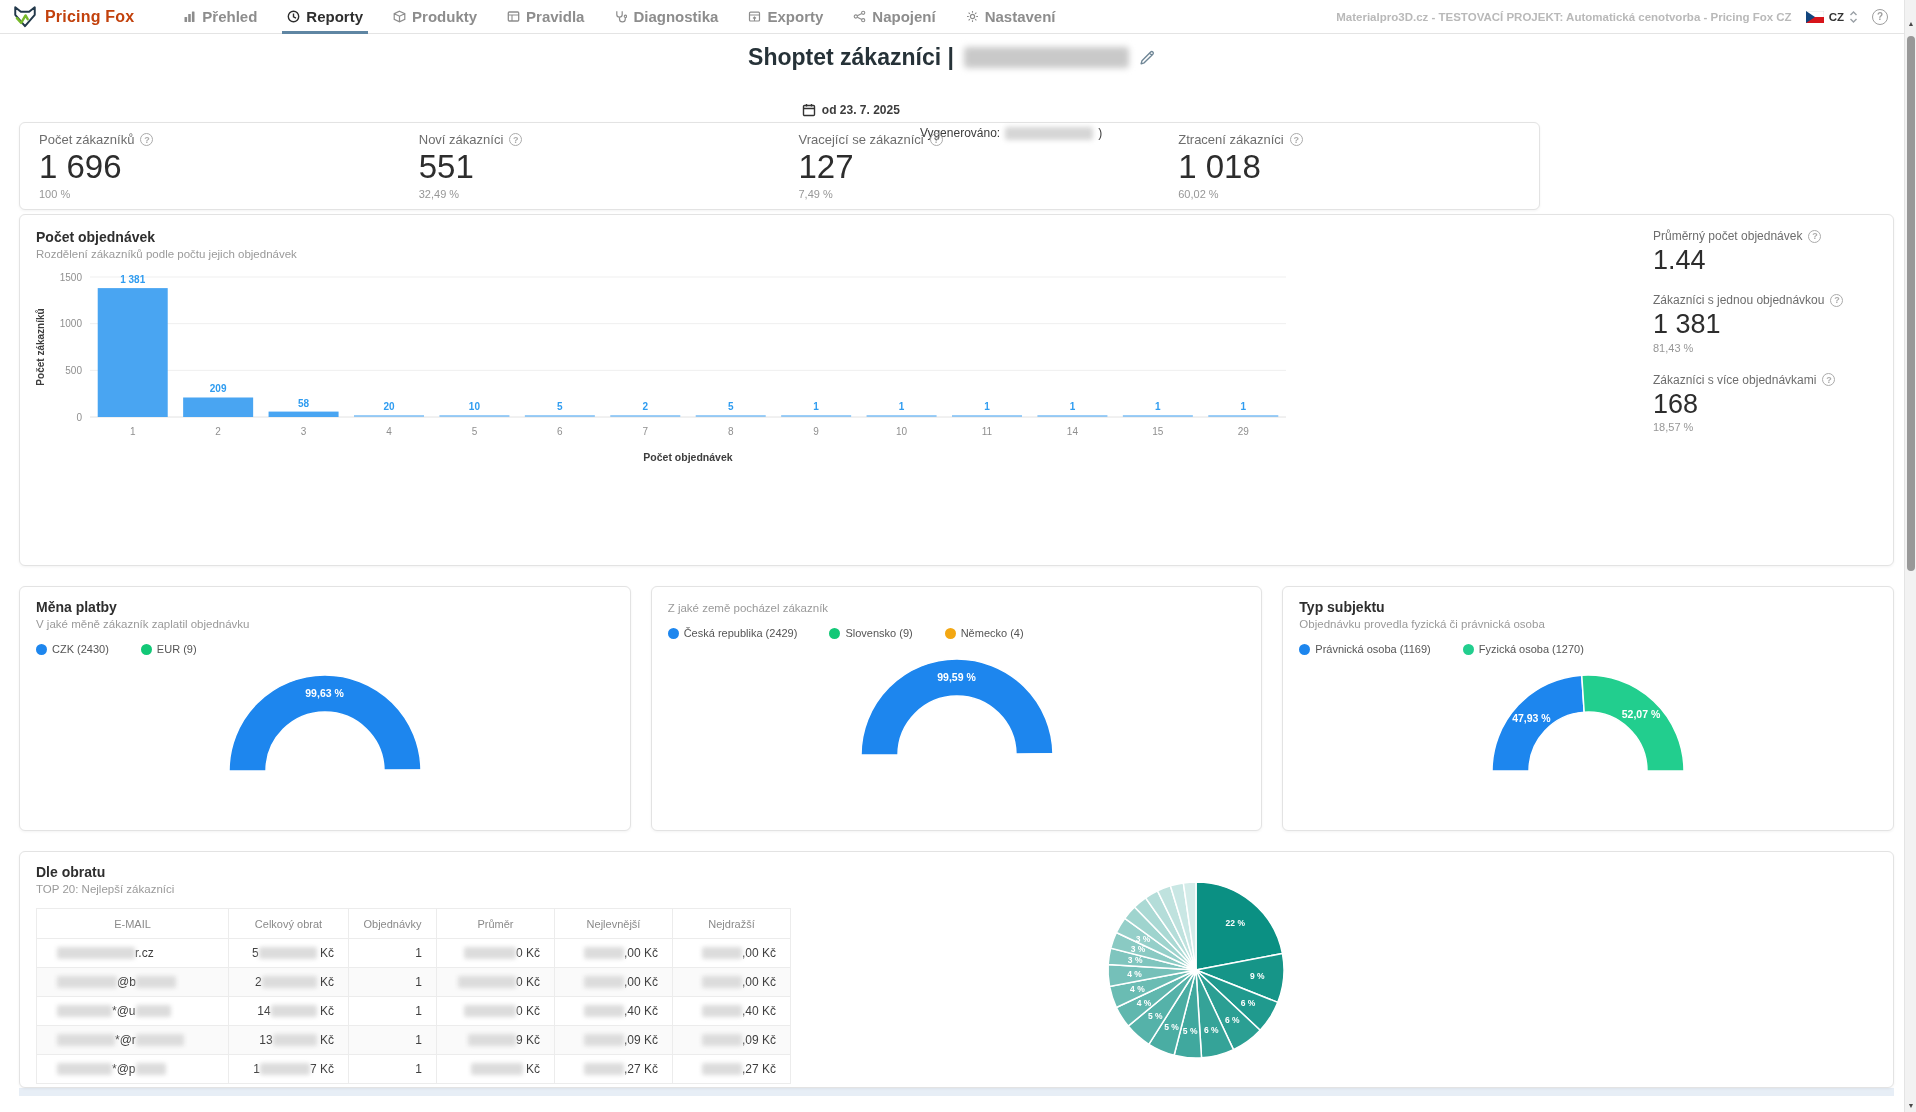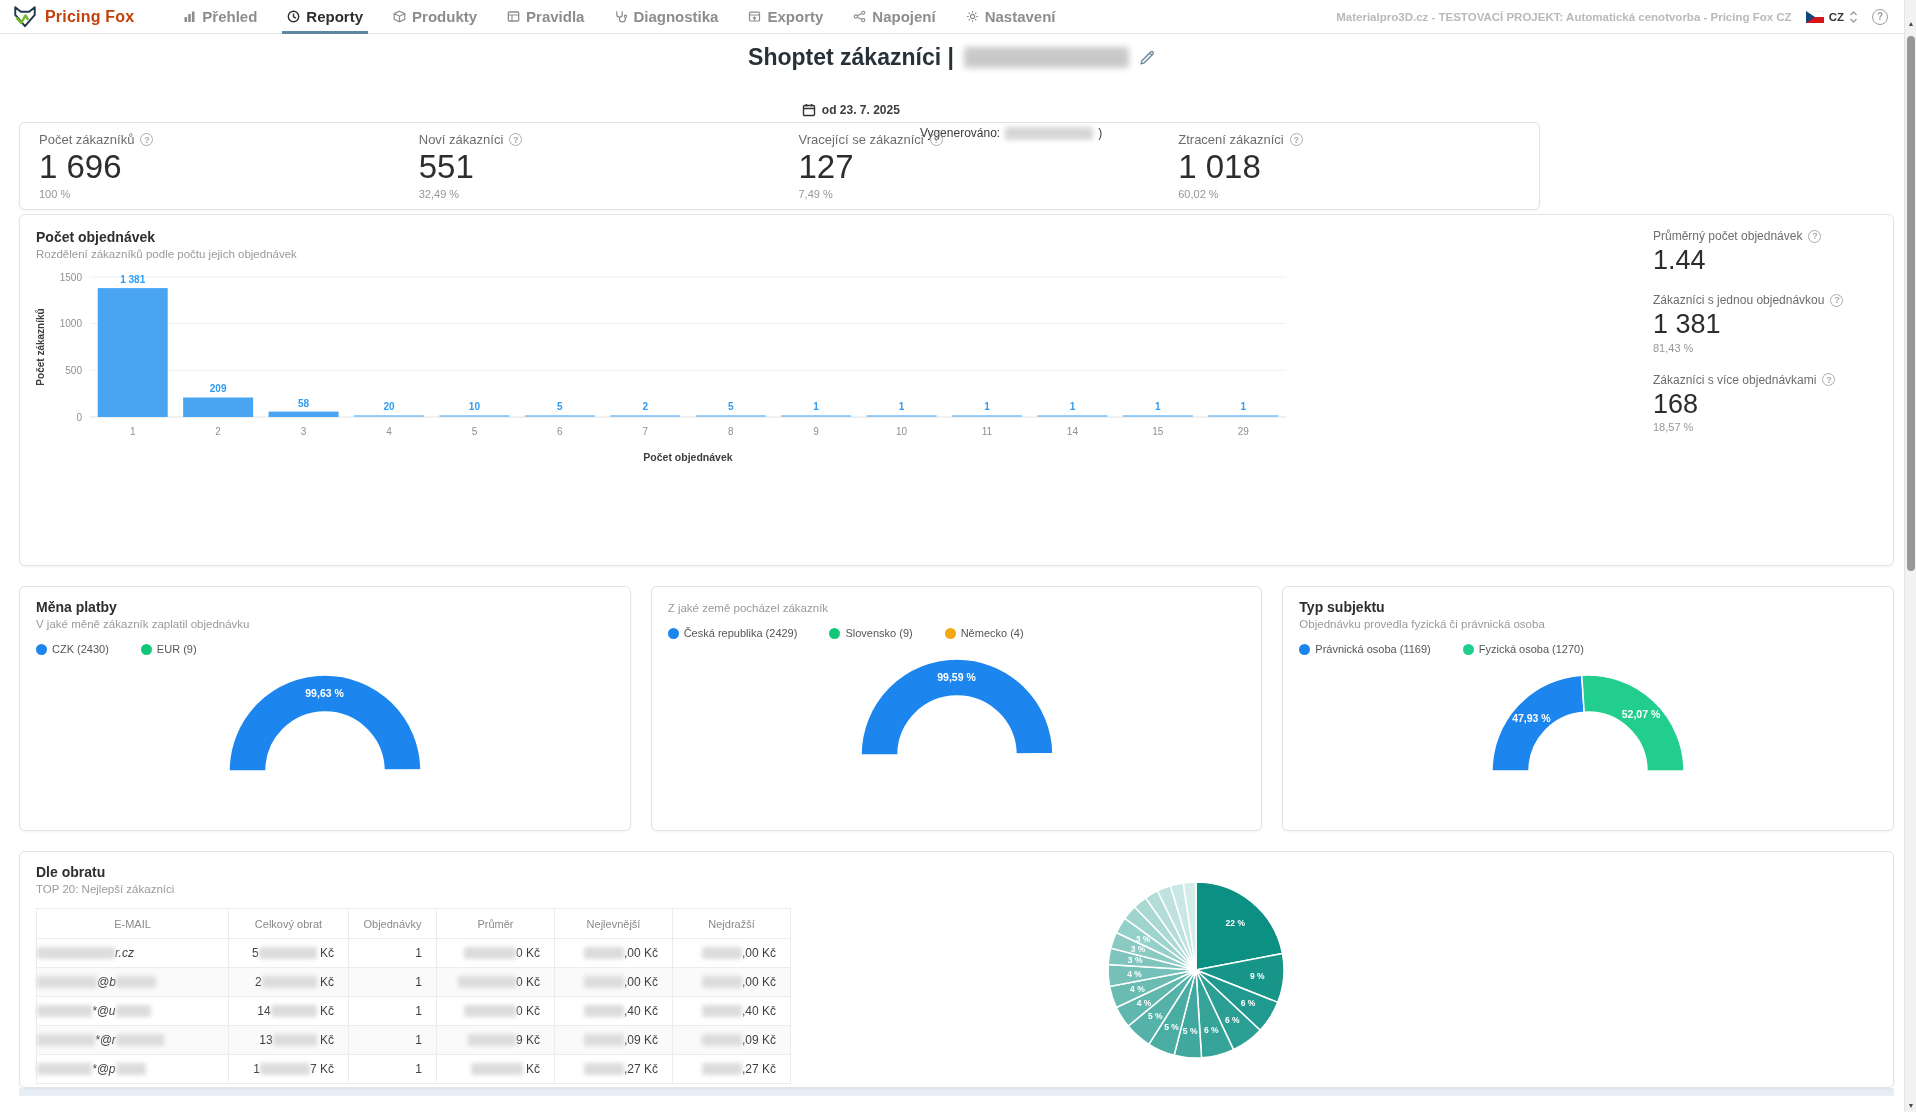--- a/index.html
+++ b/index.html
@@ -75,21 +75,21 @@
   .legend-dot { width:11px; height:11px; border-radius:50%; }
   .gauge { display:block; margin:8px auto 0; }
 
   
   .rev-card { margin-top:20px; height:237px; position:relative; padding:12px 16px; overflow:hidden; }
   .rev-table { border-collapse:collapse; margin-top:13px; font-size:12px; background:#fff; }
   .rev-table th { height:30px; font-weight:400; font-size:11px; color:#8a8a8a;
                   border:1px solid #ececec; text-align:center; }
   .rev-table td { height:29px; border:1px solid #ececec; color:#3f3f3f; }
   .rev-table tbody tr:nth-child(even) { background:#fafafa; }
-  td.c-email { padding-left:0; text-align:left;font-style:italic; }
+  td.c-email { padding-left:20px; text-align:left; }
   td.c-num { text-align:right; padding-right:14px; }
   .rev-pie { position:absolute; left:1066px; top:8px; }
 
   .footer-strip { height:8px; background:#e7eef6; margin-top:0; }
 
   
   .scrollbar { position:absolute; top:0; right:0; bottom:0; width:12px; background:#f2f2f2;
                border-left:1px solid #e4e4e4; z-index:6; }
   .scroll-arrow { position:absolute; left:0; width:12px; text-align:center; font-size:7px;
                   color:#4a4a4a; cursor:pointer; }

